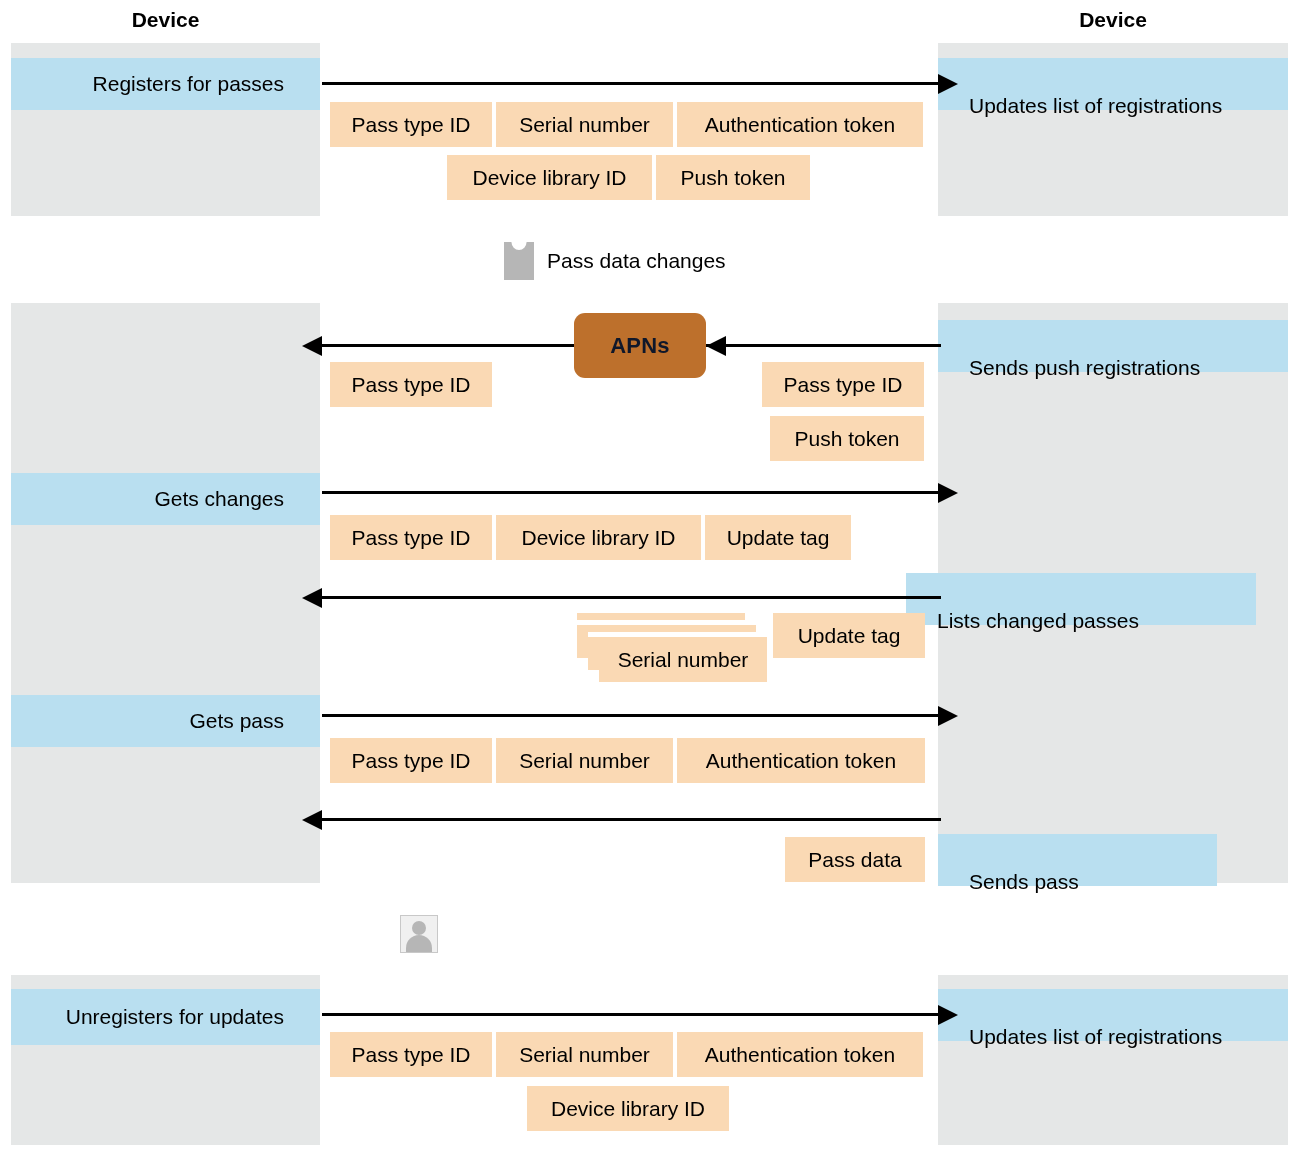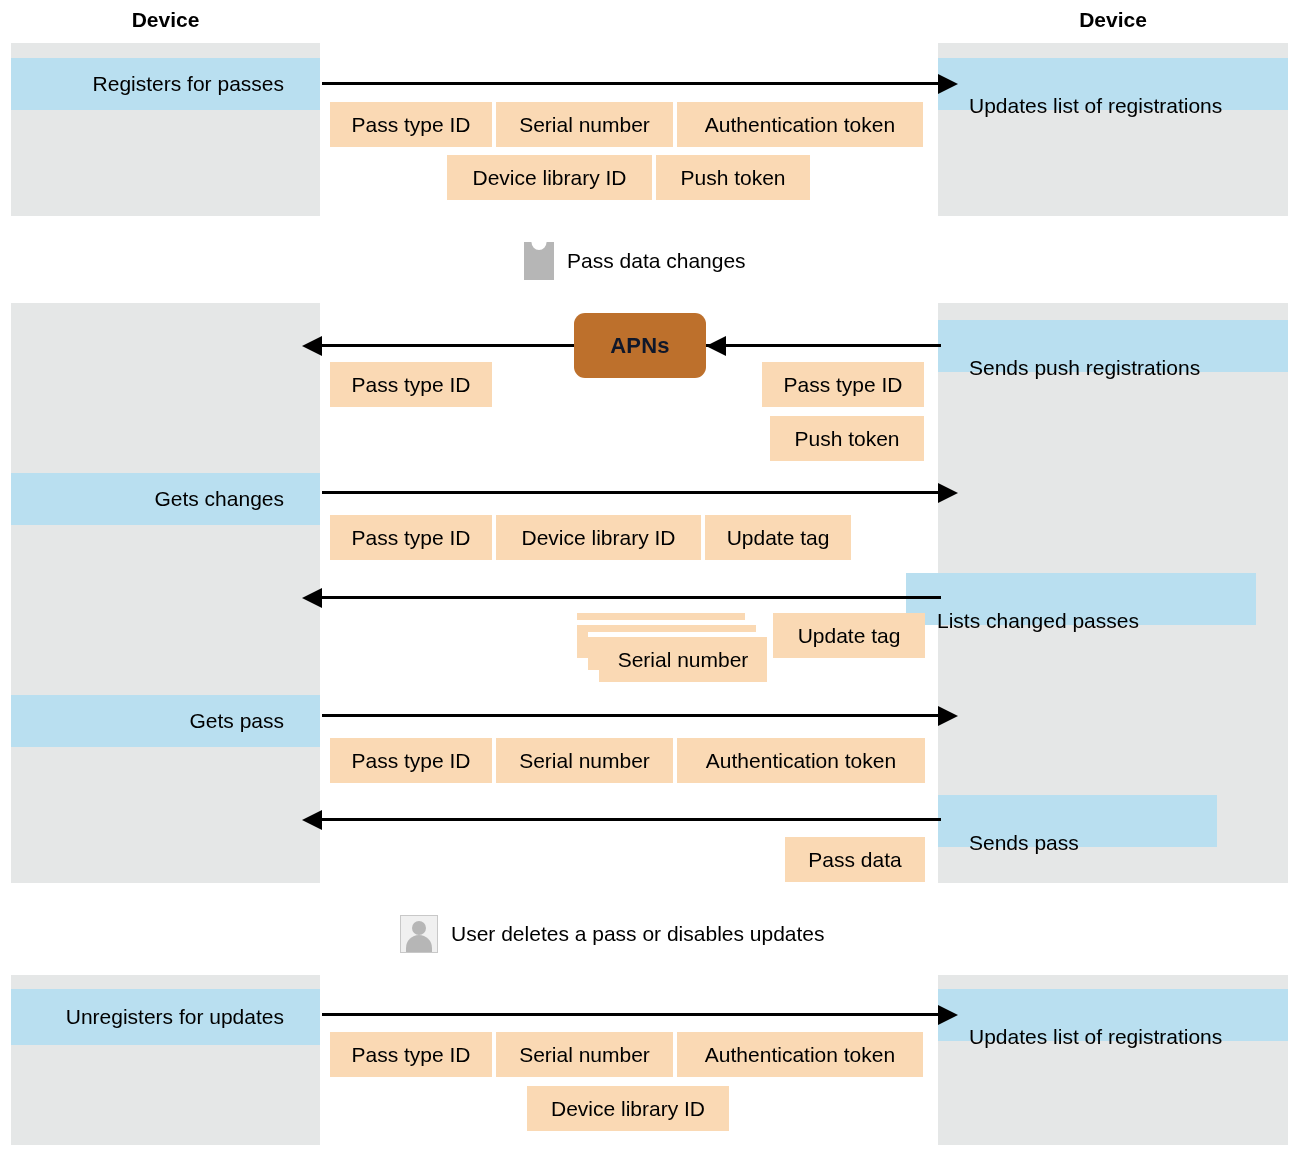--- a/index.html
+++ b/index.html
@@ -111,21 +111,21 @@
 <div class="chip" style="left:677px;top:102px;width:246px;height:45px;">
   <span>Authentication token</span>
 </div>
 <div class="chip" style="left:447px;top:155px;width:205px;height:45px;">
   <span>Device library ID</span>
 </div>
 <div class="chip" style="left:656px;top:155px;width:154px;height:45px;">
   <span>Push token</span>
 </div>
 
-<div class="sep" style="left:524px;top:242px;align-items:center;">
+<div class="sep" style="left:504px;top:242px;align-items:center;">
   <div class="pass-icon"></div>
   <span class="sep-label">Pass data changes</span>
 </div>
 
 <div class="lane" style="left:11px;top:303px;width:309px;height:580px;"></div>
 <div class="lane" style="left:938px;top:303px;width:350px;height:580px;"></div>
 
 <div class="band right" style="left:938px;top:320px;width:350px;height:52px;">
   <span class="band-label">Sends push registrations</span>
 </div>
@@ -192,36 +192,35 @@
 <div class="chip" style="left:330px;top:738px;width:162px;height:45px;">
   <span>Pass type ID</span>
 </div>
 <div class="chip" style="left:496px;top:738px;width:177px;height:45px;">
   <span>Serial number</span>
 </div>
 <div class="chip" style="left:677px;top:738px;width:248px;height:45px;">
   <span>Authentication token</span>
 </div>
 
-<div class="band right" style="left:938px;top:795px;width:279px;height:52px;">
+<div class="band right" style="left:938px;top:834px;width:279px;height:52px;">
   <span class="band-label">Sends pass</span>
 </div>
 <div class="arrow-line" style="left:322px;top:818px;width:619px;"></div>
 <div class="arrow-head l" style="left:302px;top:809.5px;"></div>
 
 <div class="chip" style="left:785px;top:837px;width:140px;height:45px;">
   <span>Pass data</span>
 </div>
 
 <div class="sep" style="left:400px;top:915px;">
   <div class="user-icon">
     <div class="head"></div>
     <div class="body"></div>
   </div>
-  <span class="sep-label">User deletes a pass or disables updates</span>
 </div>
 
 <div class="lane" style="left:11px;top:975px;width:309px;height:170px;"></div>
 <div class="lane" style="left:938px;top:975px;width:350px;height:170px;"></div>
 
 <div class="band left" style="left:11px;top:989px;width:309px;height:56px;align-items:center;">
   <span class="band-label">Unregisters for updates</span>
 </div>
 <div class="band right" style="left:938px;top:989px;width:350px;height:52px;">
   <span class="band-label">Updates list of registrations</span>

